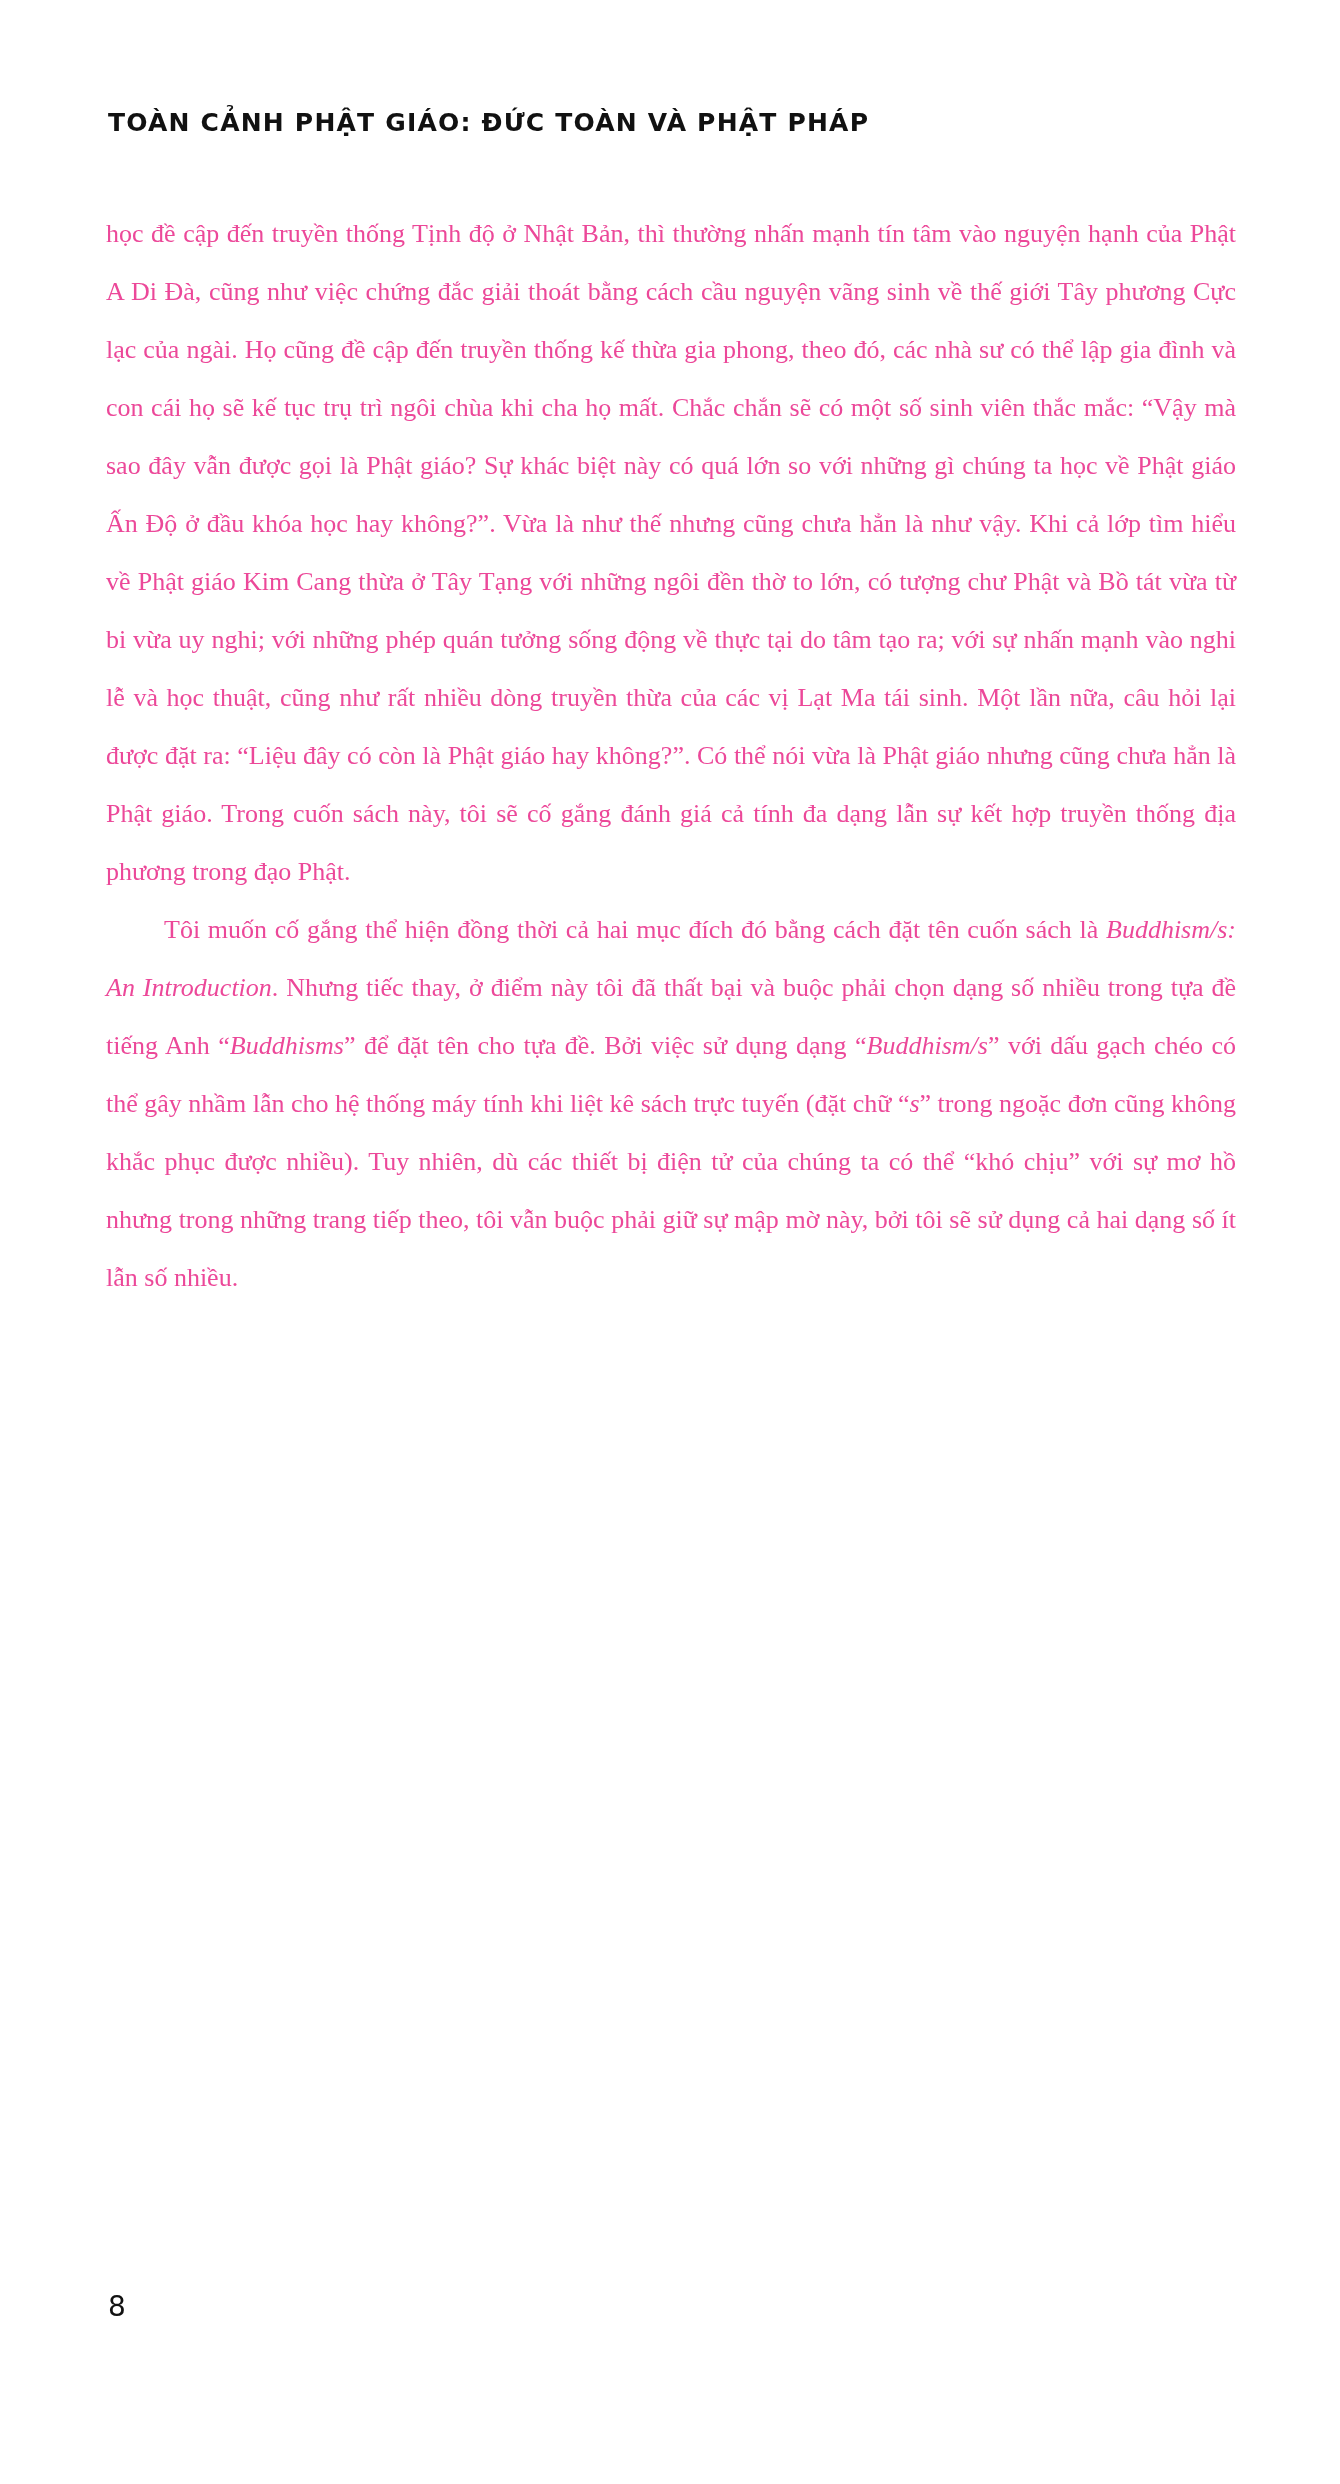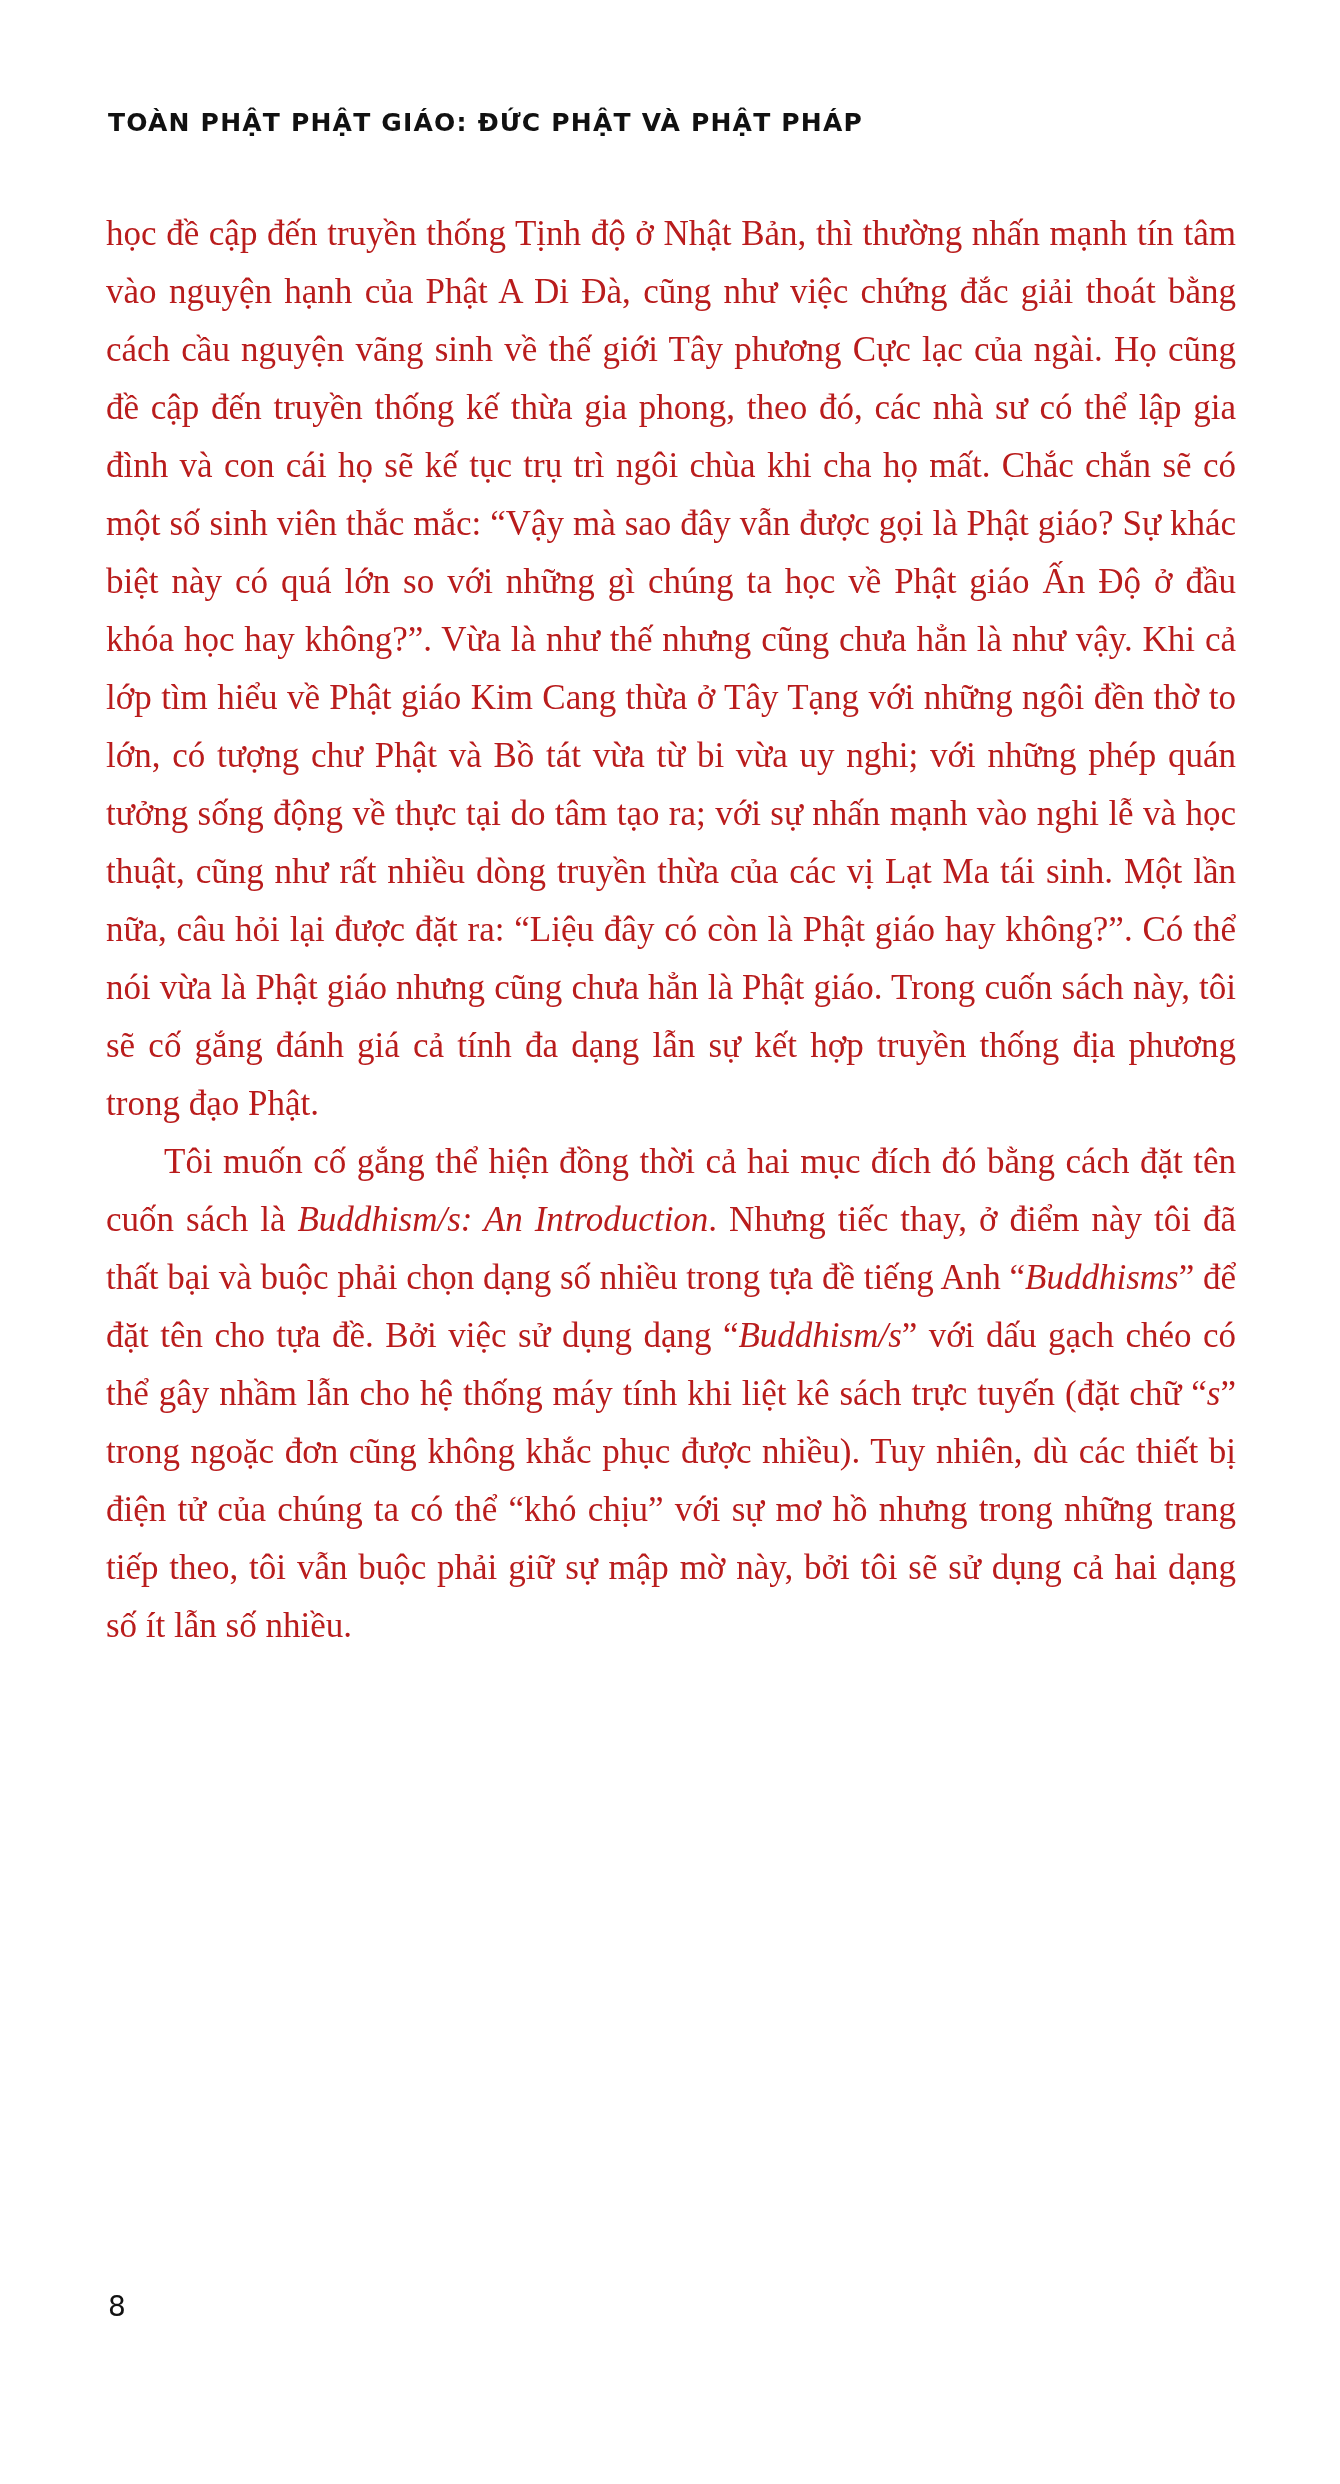--- a/index.html
+++ b/index.html
@@ -35,25 +35,25 @@
     white-space: nowrap;
   }
   .body-block {
     position: absolute;
     top: 205px;
     left: 106px;
     width: 1130px;
   }
   p.para {
     margin: 0;
-    font-size: 35px;
+    font-size: 26px;
     line-height: 58px;
     text-align: justify;
     text-justify: inter-word;
-    color: #b91c1c;
+    color: #ec4899;
     font-family: "Liberation Serif", serif;
     hyphens: none;
   }
   p.para.indent {
     text-indent: 58px;
   }
   p.para + p.para {
     margin-top: 0px;
   }
   .it { font-style: italic; margin-top: 36px; }
@@ -64,21 +64,21 @@
     font-family: "DejaVu Sans", sans-serif;
     font-size: 28px;
     color: #111111;
   }
 </style>
 </head>
 <body>
 
 <div class="page">
 
-  <div class="running-head">TOÀN PHẬT PHẬT GIÁO: ĐỨC PHẬT VÀ PHẬT PHÁP</div>
+  <div class="running-head">TOÀN CẢNH PHẬT GIÁO: ĐỨC TOÀN VÀ PHẬT PHÁP</div>
 
   <div class="body-block">
     <p class="para"><span>học đề cập đến truyền thống Tịnh độ ở Nhật Bản, thì thường nhấn mạnh tín tâm vào nguyện hạnh của Phật A Di Đà, cũng như việc chứng đắc giải thoát bằng cách cầu nguyện vãng sinh về thế giới Tây phương Cực lạc của ngài. Họ cũng đề cập đến truyền thống kế thừa gia phong, theo đó, các nhà sư có thể lập gia đình và con cái họ sẽ kế tục trụ trì ngôi chùa khi cha họ mất. Chắc chắn sẽ có một số sinh viên thắc mắc: “Vậy mà sao đây vẫn được gọi là Phật giáo? Sự khác biệt này có quá lớn so với những gì chúng ta học về Phật giáo Ấn Độ ở đầu khóa học hay không?”. Vừa là như thế nhưng cũng chưa hẳn là như vậy. Khi cả lớp tìm hiểu về Phật giáo Kim Cang thừa ở Tây Tạng với những ngôi đền thờ to lớn, có tượng chư Phật và Bồ tát vừa từ bi vừa uy nghi; với những phép quán tưởng sống động về thực tại do tâm tạo ra; với sự nhấn mạnh vào nghi lễ và học thuật, cũng như rất nhiều dòng truyền thừa của các vị Lạt Ma tái sinh. Một lần nữa, câu hỏi lại được đặt ra: “Liệu đây có còn là Phật giáo hay không?”. Có thể nói vừa là Phật giáo nhưng cũng chưa hẳn là Phật giáo. Trong cuốn sách này, tôi sẽ cố gắng đánh giá cả tính đa dạng lẫn sự kết hợp truyền thống địa phương trong đạo Phật.</span></p>
     <p class="para indent"><span>Tôi muốn cố gắng thể hiện đồng thời cả hai mục đích đó bằng cách đặt tên cuốn sách là </span><span class="it">Buddhism/s: An Introduction</span><span>. Nhưng tiếc thay, ở điểm này tôi đã thất bại và buộc phải chọn dạng số nhiều trong tựa đề tiếng Anh “</span><span class="it">Buddhisms</span><span>” để đặt tên cho tựa đề. Bởi việc sử dụng dạng “</span><span class="it">Buddhism/s</span><span>” với dấu gạch chéo có thể gây nhầm lẫn cho hệ thống máy tính khi liệt kê sách trực tuyến (đặt chữ “</span><span class="it">s</span><span>” trong ngoặc đơn cũng không khắc phục được nhiều). Tuy nhiên, dù các thiết bị điện tử của chúng ta có thể “khó chịu” với sự mơ hồ nhưng trong những trang tiếp theo, tôi vẫn buộc phải giữ sự mập mờ này, bởi tôi sẽ sử dụng cả hai dạng số ít lẫn số nhiều.</span></p>
   </div>
 
   <div class="folio">8</div>
 
 </div>
 

